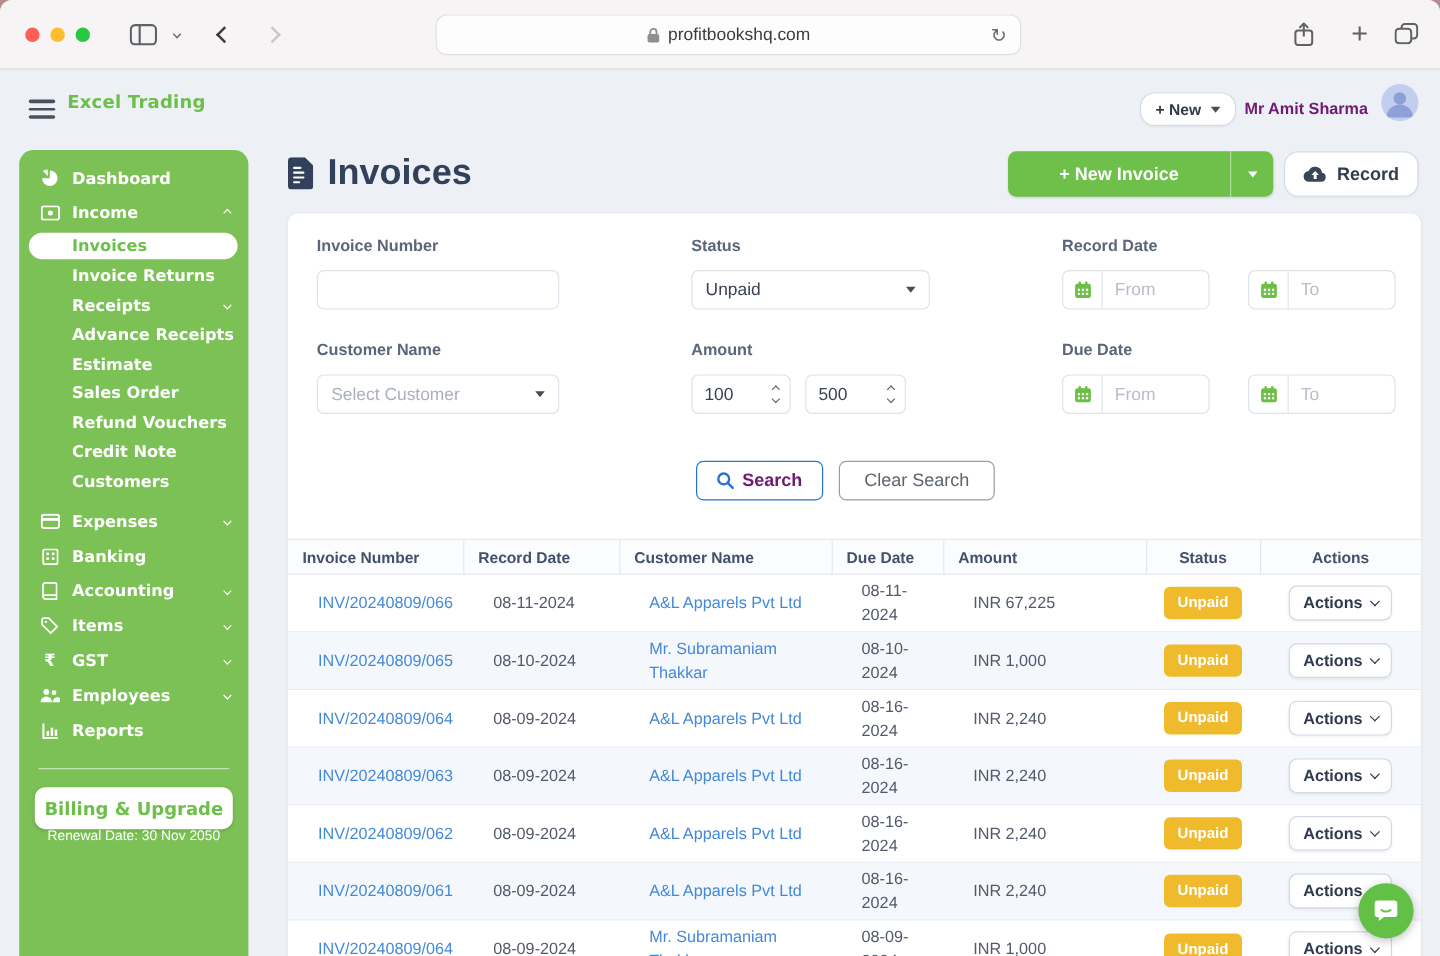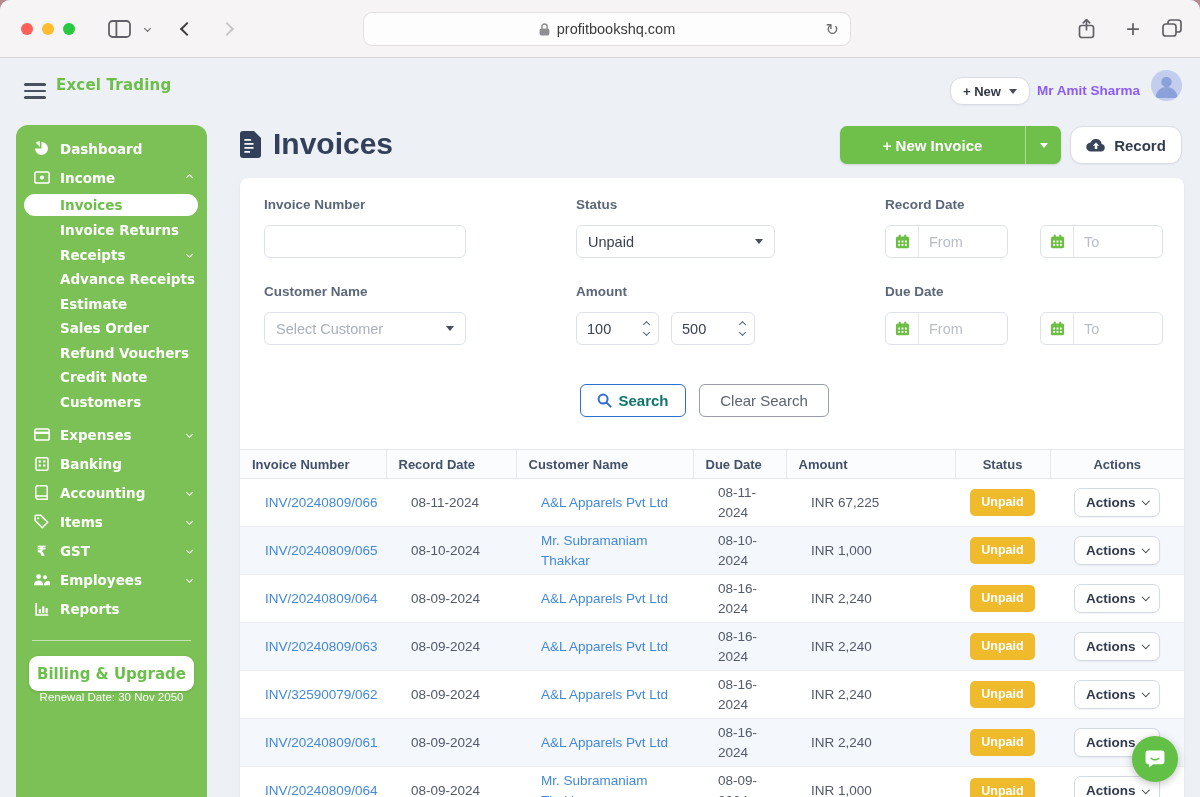--- a/index.html
+++ b/index.html
@@ -24,21 +24,21 @@
   .plus-glyph { font-size:24px; font-weight:300; color:#5f5f64; line-height:1; }
 
   
   .app-header { position:absolute; top:59px; left:0; right:0; height:62px; background:#edf0f5; }
   .hamburger { position:absolute; left:24px; top:24px; width:22px; display:flex; flex-direction:column; gap:4px; cursor:pointer; }
   .hamburger span{ height:2.6px; background:#49505e; border-radius:2px; }
   .brand { position:absolute; left:56px; top:17px; font-family:"DejaVu Sans",sans-serif; font-size:15px; font-weight:700; color:#6cbf4a; letter-spacing:.2px; }
   .btn-plain { background:#fff; border:1px solid #d8dce3; border-radius:12px; box-shadow:0 1px 2px rgba(20,30,50,.05); display:flex; align-items:center; gap:8px; cursor:pointer; font-family:"Liberation Sans",sans-serif; }
   .hdr-new { position:absolute; left:950px; top:18px; height:28px; padding:0 12px; font-size:13px; font-weight:700; color:#333a47; }
   .tri-down { width:0; height:0; border-left:4.5px solid transparent; border-right:4.5px solid transparent; border-top:5.5px solid #474e5a; }
-  .hdr-user { position:absolute; left:1037px; top:24px; font-size:13.5px; font-weight:700; color:#8b5cf6; }
+  .hdr-user { position:absolute; left:1037px; top:24px; font-size:13.5px; font-weight:700; color:#701a75; }
   .avatar { position:absolute; left:1151px; top:11px; width:31px; height:31px; border-radius:50%; background:#c3cdee; overflow:hidden; }
 
   
   .sidebar { position:absolute; left:16px; top:125px; width:191px; bottom:0; background:#7cc156; border-radius:12px 12px 0 0; color:#fff; padding-top:9px; font-family:"DejaVu Sans",sans-serif; }
   .sb-item { position:relative; height:29px; display:flex; align-items:center; padding-left:17px; gap:10px; font-size:13.5px; font-weight:700; cursor:pointer; }
   .sb-item .icn { width:17px; display:flex; justify-content:center; }
   .sb-item .sb-chev { position:absolute; right:15px; }
   .sb-sub { height:24.5px; display:flex; align-items:center; padding-left:44px; font-size:13.5px; font-weight:700; cursor:pointer; position:relative; }
   .sb-active { background:#fff; color:#6cbf4a; border-radius:13px; margin:2px 9px 2px 8px; height:22px; padding-left:36px; }
   .sb-divider { margin:17px 16px 0; border-top:1px solid rgba(255,255,255,.55); }
@@ -61,21 +61,21 @@
   .f-box { position:absolute; height:33px; background:#fff; border:1px solid #dde2ea; border-radius:6px; display:flex; align-items:center; }
   .f-box input { border:none; outline:none; background:transparent; width:100%; height:100%; padding:0 10px; font-size:14.5px; color:#39424f; font-family:"Liberation Sans",sans-serif; }
   .f-box input::placeholder { color:#b7bec9; }
   .select-val { flex:1; padding-left:11px; font-size:14.5px; color:#39424f; }
   .select-val.ph { color:#a9b0bc; }
   .f-box .tri-down { margin-right:11px; }
   .cal-cell { width:33px; height:100%; border-right:1px solid #e2e6ec; display:flex; align-items:center; justify-content:center; flex:none; }
   .spin { display:flex; flex-direction:column; gap:3px; margin-right:9px; color:#5a6372; }
   .spin i { display:block; width:5px; height:5px; border-right:1.5px solid currentColor; border-bottom:1.5px solid currentColor; }
   .spin i.u { transform:rotate(-135deg); } .spin i.d { transform:rotate(45deg); }
-  .btn-search { position:absolute; left:340px; top:206px; width:106px; height:33px; background:#fff; border:1.5px solid #2e6fd4; border-radius:6px; color:#0f766e; font-size:15px; font-weight:700; display:flex; align-items:center; justify-content:center; gap:6px; cursor:pointer; font-family:"Liberation Sans",sans-serif; }
+  .btn-search { position:absolute; left:340px; top:206px; width:106px; height:33px; background:#fff; border:1.5px solid #2e6fd4; border-radius:6px; color:#701a75; font-size:15px; font-weight:700; display:flex; align-items:center; justify-content:center; gap:6px; cursor:pointer; font-family:"Liberation Sans",sans-serif; }
   .btn-clear { position:absolute; left:459px; top:206px; width:130px; height:33px; background:#fff; border:1px solid #979ea8; border-radius:6px; color:#5c646e; font-size:15px; font-weight:400; cursor:pointer; font-family:"Liberation Sans",sans-serif; }
 
   table.inv { position:absolute; left:0; top:271px; width:944px; border-collapse:collapse; table-layout:fixed; }
   .inv th { height:29px; background:#fbfcfe; border-top:1px solid #e4e9ef; border-bottom:1px solid #e4e9ef; border-right:1px solid #e4e9ef; font-size:13px; font-weight:700; color:#42506a; text-align:left; padding-left:12px; }
   .inv th:last-child { border-right:none; }
   .inv th.c, .inv td.c { text-align:center; padding-left:0; }
   .inv td { height:48px; border-top:1px solid #e9edf2; font-size:13.5px; color:#51596a; padding-left:25px; line-height:1.45; vertical-align:middle; }
   .inv tr.alt td { background:#f4f7fb; }
   .inv td:first-child { border-top-color:#e9edf2; }
   a.cell-link { color:#4489d8; text-decoration:none; cursor:pointer; }
@@ -500,21 +500,21 @@
           <td><a class="cell-link">A&amp;L Apparels Pvt Ltd</a></td>
           <td class="due">08-16-2024</td>
           <td>INR 2,240</td>
           <td class="c"><span class="badge">Unpaid</span></td>
           <td class="c"><button class="btn-actions">
                 <span>Actions</span>
                 <span class="chev down"></span>
               </button></td>
         </tr>
         <tr>
-          <td><a class="cell-link">INV/32590079/062</a></td>
+          <td><a class="cell-link">INV/20240809/062</a></td>
           <td>08-09-2024</td>
           <td><a class="cell-link">A&amp;L Apparels Pvt Ltd</a></td>
           <td class="due">08-16-2024</td>
           <td>INR 2,240</td>
           <td class="c"><span class="badge">Unpaid</span></td>
           <td class="c"><button class="btn-actions">
                 <span>Actions</span>
                 <span class="chev down"></span>
               </button></td>
         </tr>

